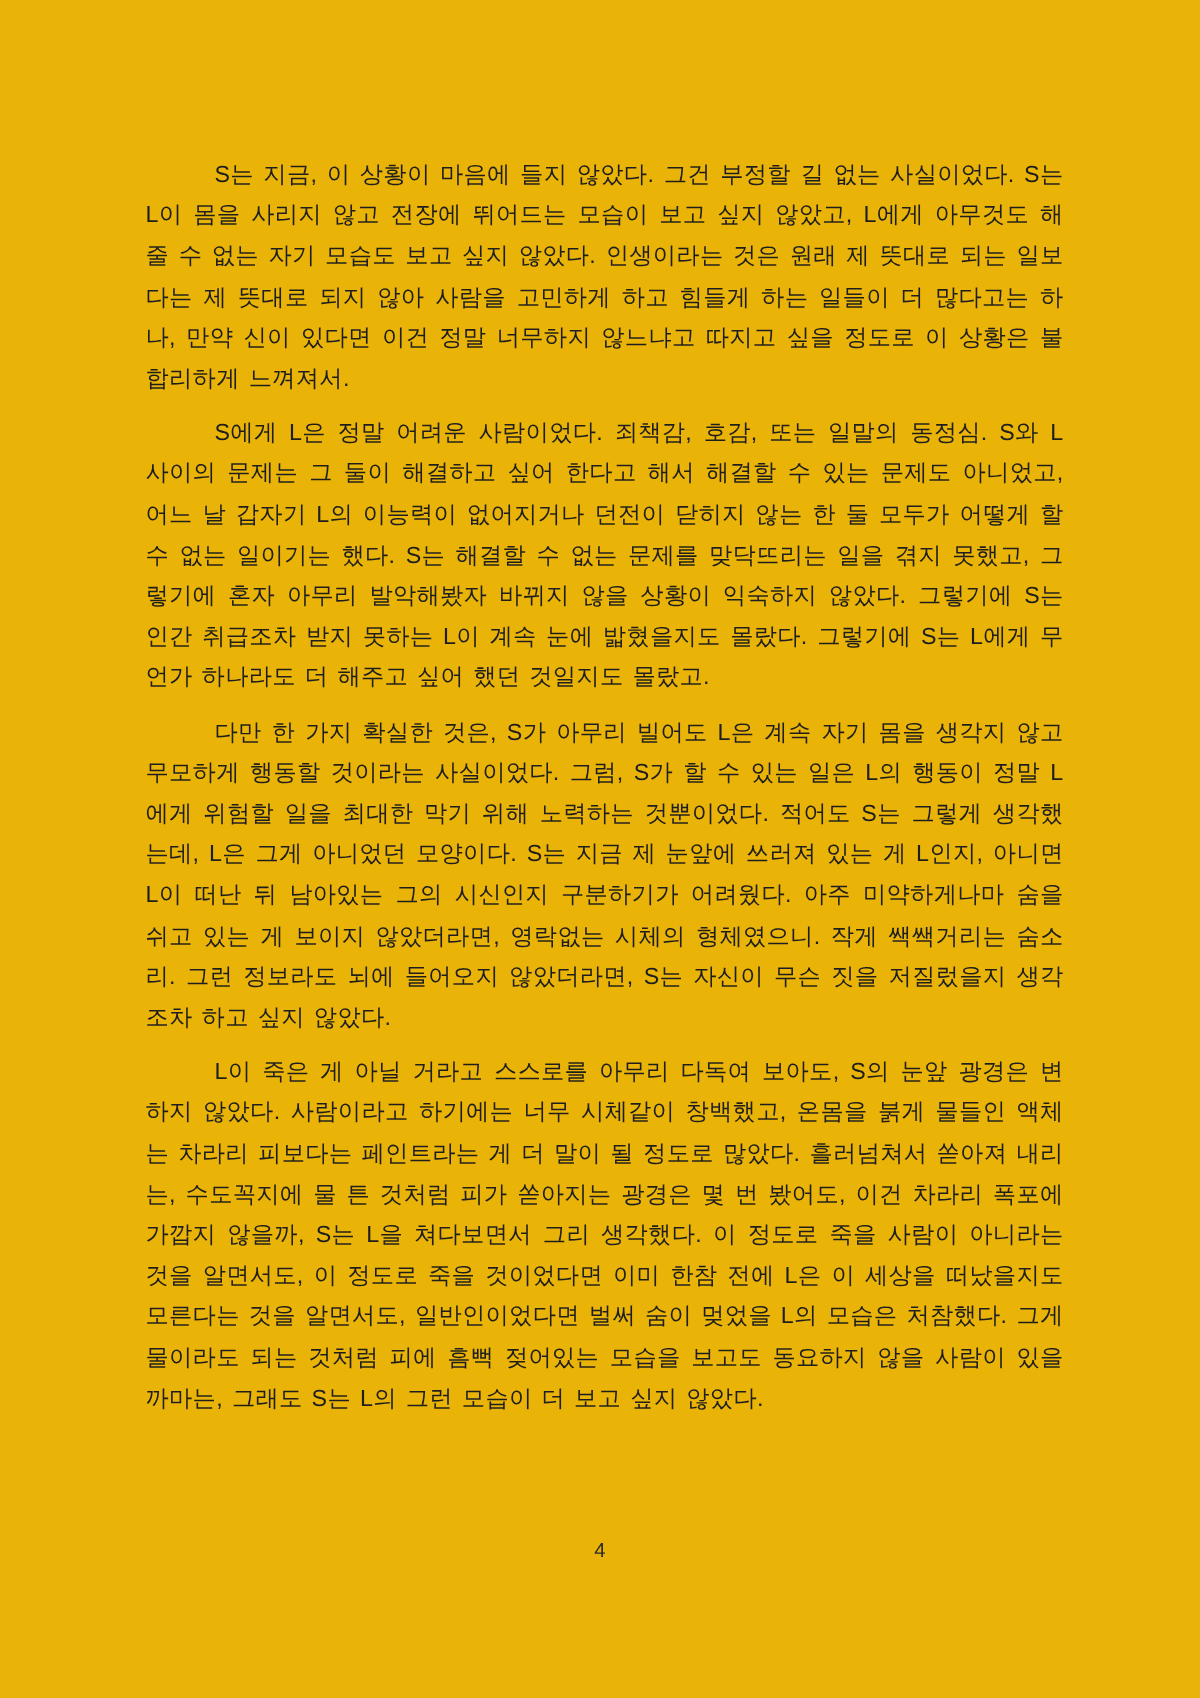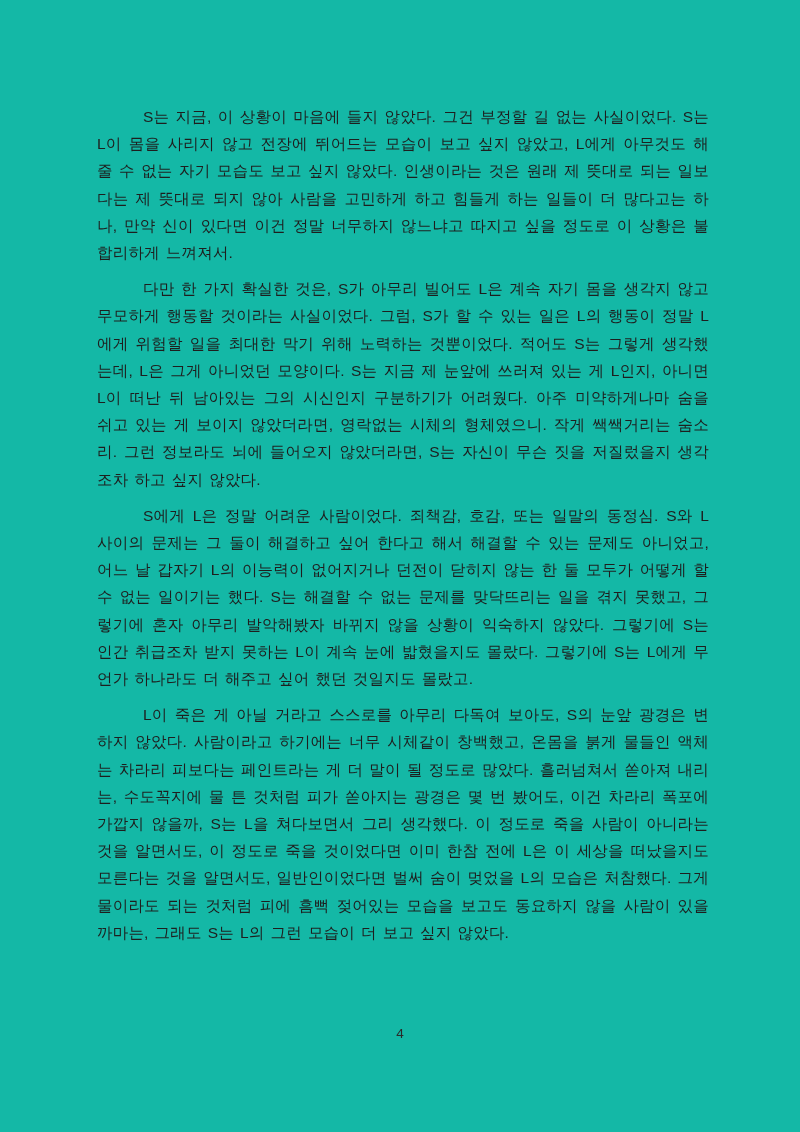--- a/index.html
+++ b/index.html
@@ -11,21 +11,21 @@
     width: 800px;
     height: 1132px;
     position: relative;
     font-family: "Liberation Sans", "DejaVu Sans", sans-serif;
     color: #1e1e1e;
     overflow: hidden;
   }
   .page {
     position: absolute;
     inset: 0;
-    background: #14b8a6;
+    background: #eab308;
   }
   .text-block {
     position: absolute;
     left: 97px;
     top: 103px;
     width: 612px;
   }
   p.para {
     margin: 0 0 9px 0;
     font-size: 15.5px;
@@ -45,18 +45,18 @@
     font-size: 13.5px;
     color: #2a2a2a;
   }
 </style>
 </head>
 <body>
 
 <div class="page">
   <div class="text-block">
     <p class="para">S는 지금, 이 상황이 마음에 들지 않았다. 그건 부정할 길 없는 사실이었다. S는 L이 몸을 사리지 않고 전장에 뛰어드는 모습이 보고 싶지 않았고, L에게 아무것도 해 줄 수 없는 자기 모습도 보고 싶지 않았다. 인생이라는 것은 원래 제 뜻대로 되는 일보다는 제 뜻대로 되지 않아 사람을 고민하게 하고 힘들게 하는 일들이 더 많다고는 하나, 만약 신이 있다면 이건 정말 너무하지 않느냐고 따지고 싶을 정도로 이 상황은 불합리하게 느껴져서.</p>
+    <p class="para">S에게 L은 정말 어려운 사람이었다. 죄책감, 호감, 또는 일말의 동정심. S와 L 사이의 문제는 그 둘이 해결하고 싶어 한다고 해서 해결할 수 있는 문제도 아니었고, 어느 날 갑자기 L의 이능력이 없어지거나 던전이 닫히지 않는 한 둘 모두가 어떻게 할 수 없는 일이기는 했다. S는 해결할 수 없는 문제를 맞닥뜨리는 일을 겪지 못했고, 그렇기에 혼자 아무리 발악해봤자 바뀌지 않을 상황이 익숙하지 않았다. 그렇기에 S는 인간 취급조차 받지 못하는 L이 계속 눈에 밟혔을지도 몰랐다. 그렇기에 S는 L에게 무언가 하나라도 더 해주고 싶어 했던 것일지도 몰랐고.</p>
     <p class="para">다만 한 가지 확실한 것은, S가 아무리 빌어도 L은 계속 자기 몸을 생각지 않고 무모하게 행동할 것이라는 사실이었다. 그럼, S가 할 수 있는 일은 L의 행동이 정말 L에게 위험할 일을 최대한 막기 위해 노력하는 것뿐이었다. 적어도 S는 그렇게 생각했는데, L은 그게 아니었던 모양이다. S는 지금 제 눈앞에 쓰러져 있는 게 L인지, 아니면 L이 떠난 뒤 남아있는 그의 시신인지 구분하기가 어려웠다. 아주 미약하게나마 숨을 쉬고 있는 게 보이지 않았더라면, 영락없는 시체의 형체였으니. 작게 쌕쌕거리는 숨소리. 그런 정보라도 뇌에 들어오지 않았더라면, S는 자신이 무슨 짓을 저질렀을지 생각조차 하고 싶지 않았다.</p>
-    <p class="para">S에게 L은 정말 어려운 사람이었다. 죄책감, 호감, 또는 일말의 동정심. S와 L 사이의 문제는 그 둘이 해결하고 싶어 한다고 해서 해결할 수 있는 문제도 아니었고, 어느 날 갑자기 L의 이능력이 없어지거나 던전이 닫히지 않는 한 둘 모두가 어떻게 할 수 없는 일이기는 했다. S는 해결할 수 없는 문제를 맞닥뜨리는 일을 겪지 못했고, 그렇기에 혼자 아무리 발악해봤자 바뀌지 않을 상황이 익숙하지 않았다. 그렇기에 S는 인간 취급조차 받지 못하는 L이 계속 눈에 밟혔을지도 몰랐다. 그렇기에 S는 L에게 무언가 하나라도 더 해주고 싶어 했던 것일지도 몰랐고.</p>
     <p class="para">L이 죽은 게 아닐 거라고 스스로를 아무리 다독여 보아도, S의 눈앞 광경은 변하지 않았다. 사람이라고 하기에는 너무 시체같이 창백했고, 온몸을 붉게 물들인 액체는 차라리 피보다는 페인트라는 게 더 말이 될 정도로 많았다. 흘러넘쳐서 쏟아져 내리는, 수도꼭지에 물 튼 것처럼 피가 쏟아지는 광경은 몇 번 봤어도, 이건 차라리 폭포에 가깝지 않을까, S는 L을 쳐다보면서 그리 생각했다. 이 정도로 죽을 사람이 아니라는 것을 알면서도, 이 정도로 죽을 것이었다면 이미 한참 전에 L은 이 세상을 떠났을지도 모른다는 것을 알면서도, 일반인이었다면 벌써 숨이 멎었을 L의 모습은 처참했다. 그게 물이라도 되는 것처럼 피에 흠뻑 젖어있는 모습을 보고도 동요하지 않을 사람이 있을까마는, 그래도 S는 L의 그런 모습이 더 보고 싶지 않았다.</p>
   </div>
   <div class="page-number">4</div>
 </div>
 
 </body></html>

